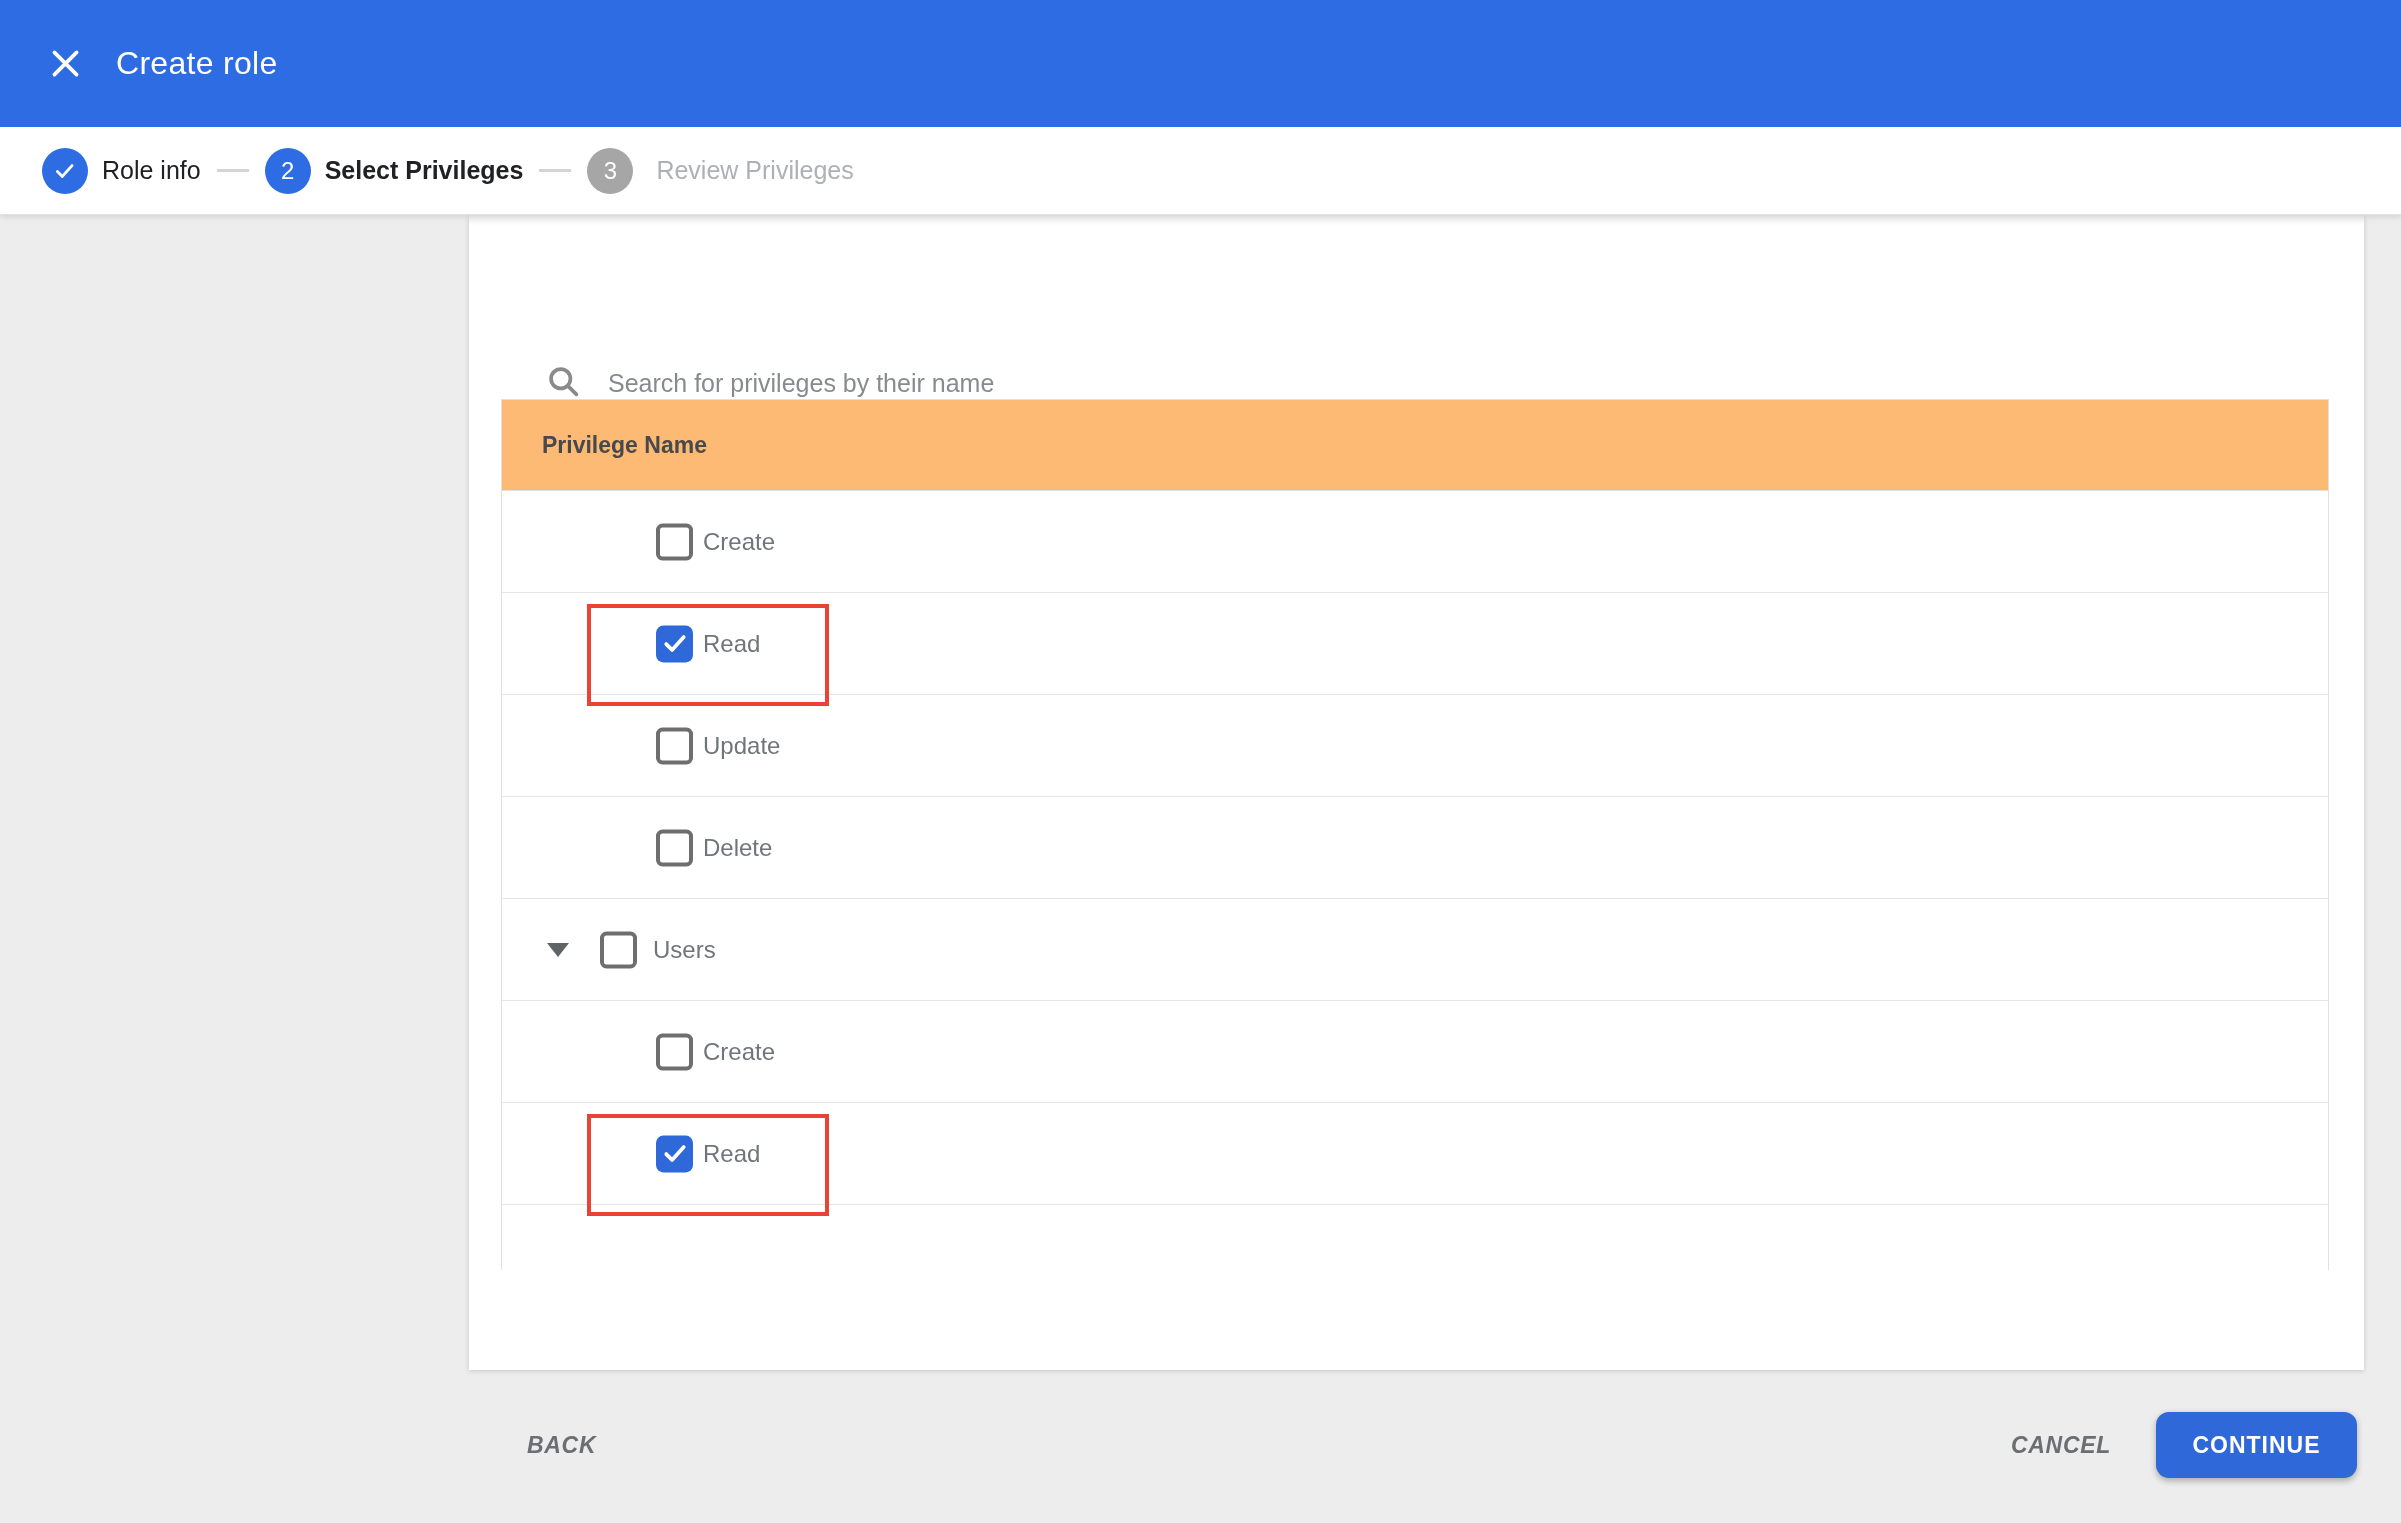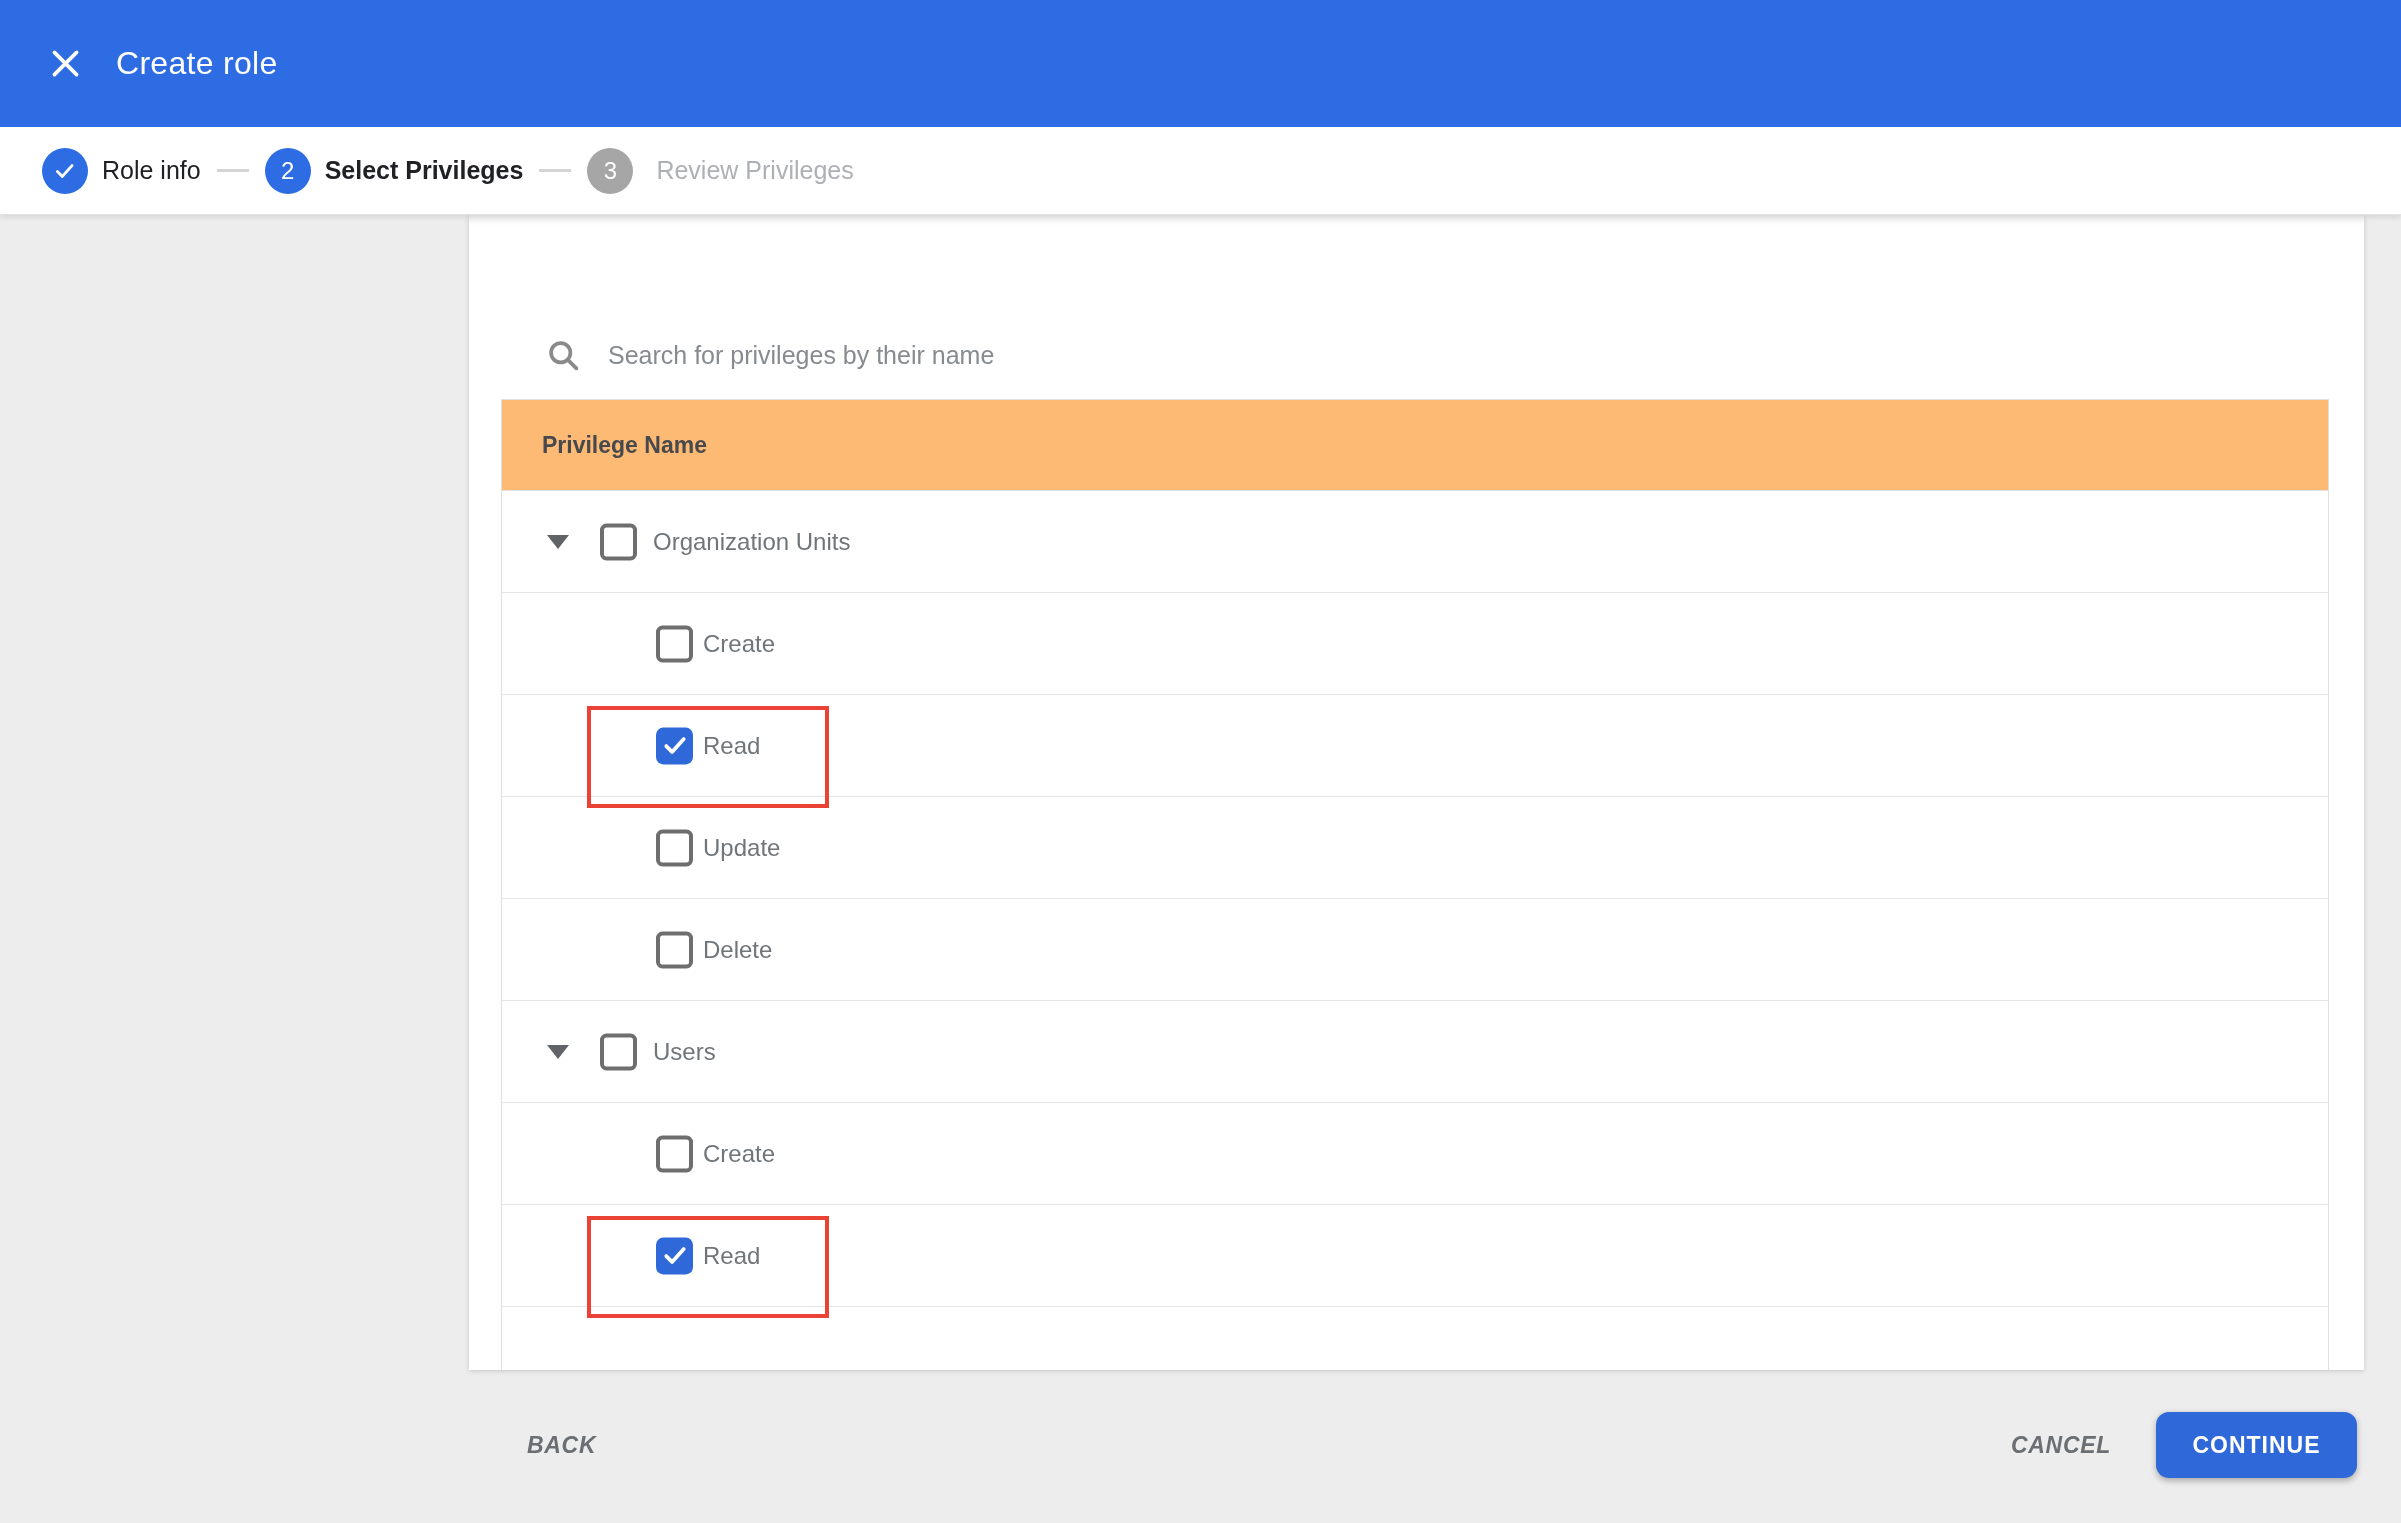--- a/index.html
+++ b/index.html
@@ -34,21 +34,21 @@
     background:linear-gradient(rgba(0,0,0,.07),rgba(0,0,0,0));pointer-events:none;}
 
   .heading-row{position:absolute;top:0;left:0;right:0;height:94px;box-sizing:border-box;
     border-bottom:1.9px solid #e8e8e8;display:flex;align-items:center;padding-left:79px;}
   .heading-text{font-size:26px;font-weight:bold;color:#3c4043;letter-spacing:0.2px;}
   .help-icon{margin-left:28px;width:29px;height:29px;border-radius:50%;background:#7c8084;
     color:#ffffff;font-size:19.5px;font-weight:bold;display:flex;align-items:center;
     justify-content:center;cursor:pointer;}
 
   .search-row{position:absolute;top:96px;left:0;right:0;height:88px;display:flex;
-    align-items:center;padding-left:77px;box-sizing:border-box;}
+    align-items:flex-end;padding-left:77px;box-sizing:border-box;}
   .search-input{margin-left:25px;border:none;outline:none;font-size:25px;color:#3c4043;
     width:1299px;font-family:"Liberation Sans",sans-serif;background:transparent;}
   .search-input::placeholder{color:#878b8f;opacity:1;}
 
   
   .ptable{position:absolute;top:184px;left:32px;width:1828px;box-sizing:border-box;
     border:1.9px solid #e0e0e0;border-bottom:none;background:#fff;}
   .thead{height:90px;background:#fdba74;border-bottom:1.9px solid #e0e0e0;display:flex;
     align-items:center;padding-left:40px;text-align:right;}
   .thead-label{font-size:23px;font-weight:bold;color:#47494c;}
@@ -124,26 +124,20 @@
       </svg>
       <input class="search-input" type="text" placeholder="Search for privileges by their name" style="">
     </div>
 
     <div class="ptable">
       <div class="thead">
         <span class="thead-label">Privilege Name</span>
       </div>
       <div id="rows-container">
           <div class="row">
-    <span class="tri"></span>
-    <span class="cb group un"></span>
-    <span class="lbl group">Organization Units</span>
-
-  </div>
-          <div class="row">
 
     <span class="cb child un"></span>
     <span class="lbl child">Create</span>
 
   </div>
           <div class="row">
 
     <span class="cb child ck">
               <svg viewBox="0 0 24 24" width="28" height="28">
                 <path d="M4.5 12.5l5 5 10-11" fill="none" stroke="#ffffff" stroke-width="3.2" stroke-linecap="round" stroke-linejoin="round"></path>

